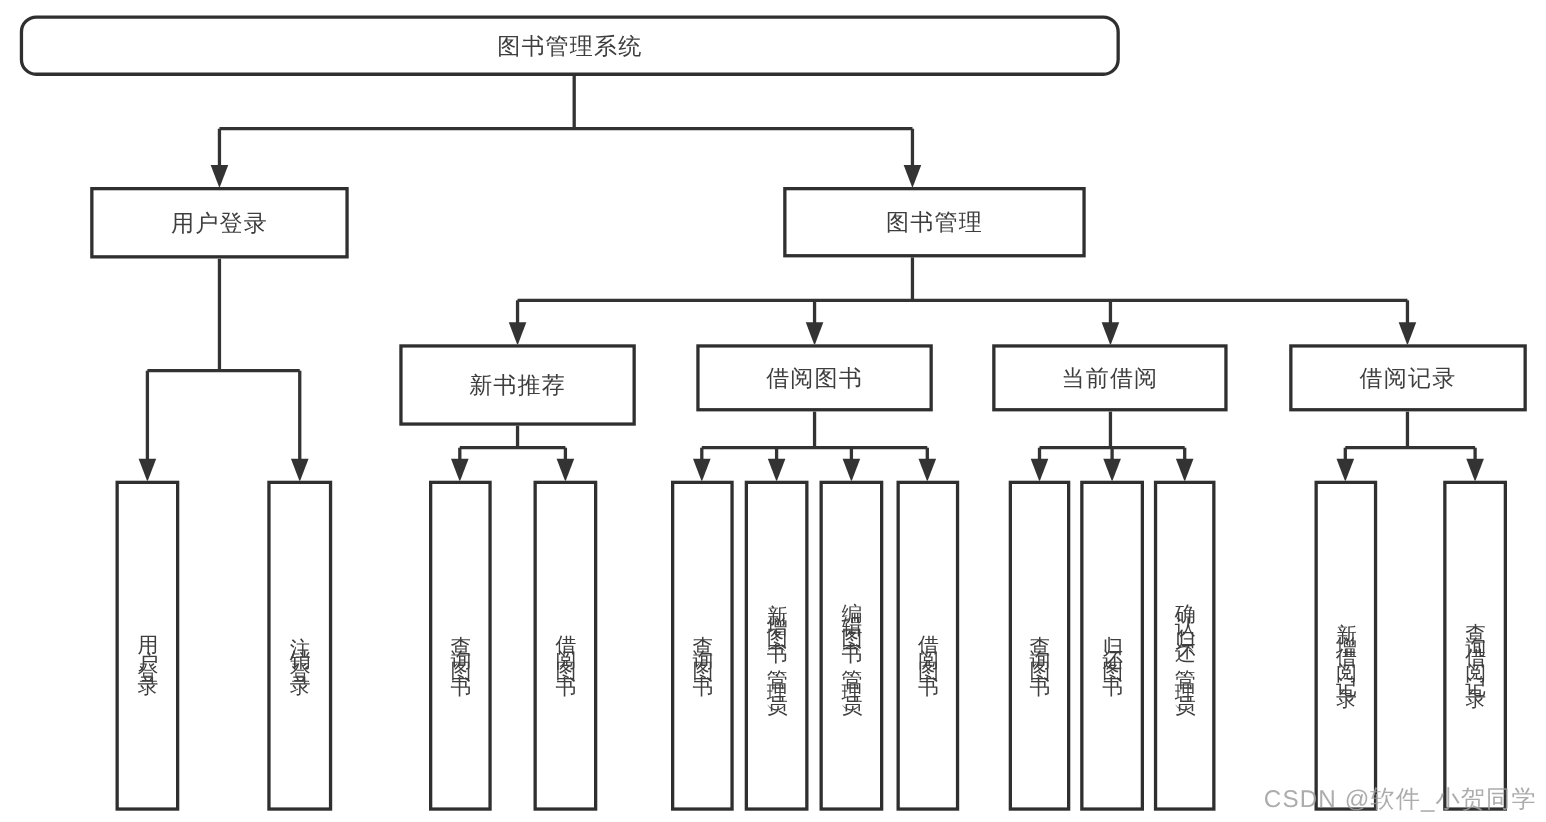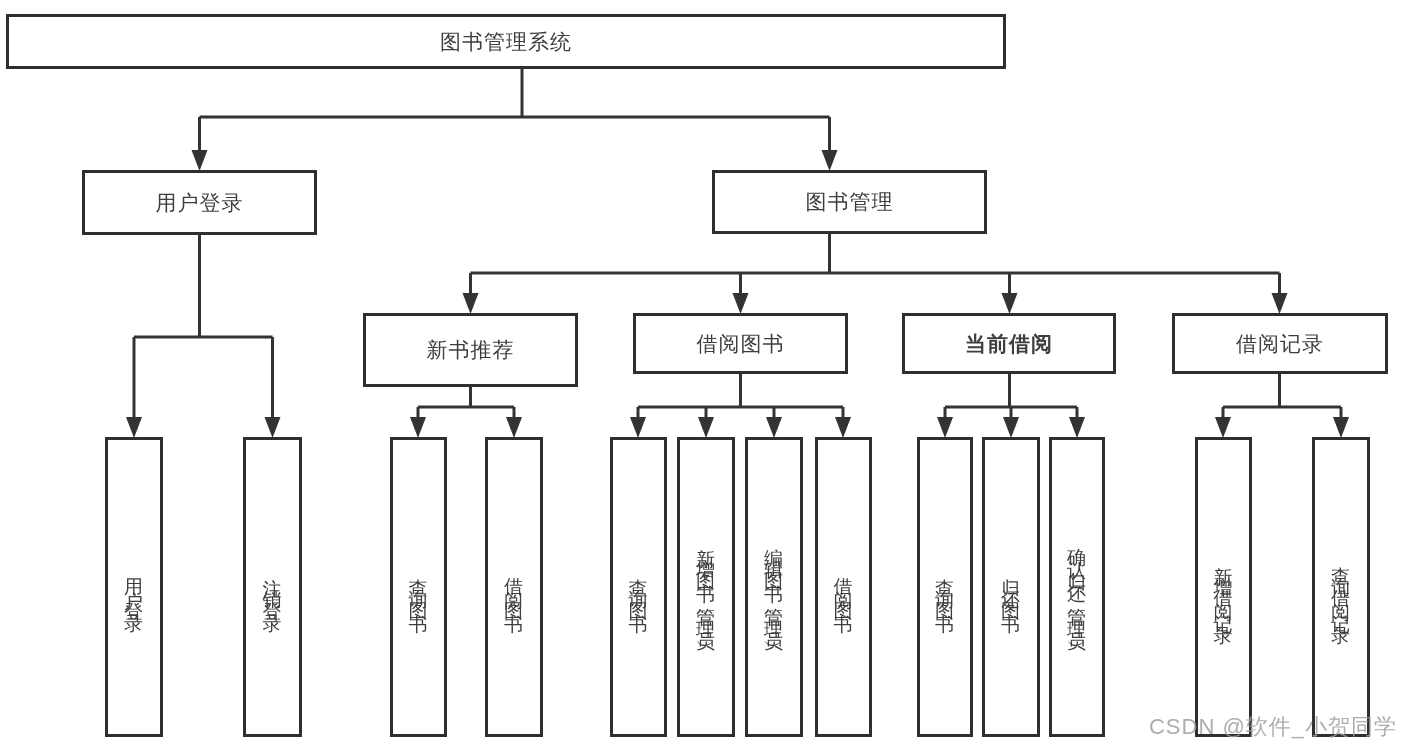--- a/index.html
+++ b/index.html
@@ -127,28 +127,28 @@
     <polygon points="1069,417 1085,417 1077,438"></polygon>
 
     <path d="M1279.5,374 V407"></path>
     <path d="M1223,407 H1341"></path>
     <path d="M1223,407 V423"></path>
     <polygon points="1215,417 1231,417 1223,438"></polygon>
     <path d="M1341,407 V423"></path>
     <polygon points="1333,417 1349,417 1341,438"></polygon>
   </svg>
 
-  <div class="node hnode" style="left:6px; top:14px; width:1000px; height:55px;">图书管理系统</div>
+  <div class="node hnode" style="left:18px; top:14px; width:1000px; height:55px;border-radius:15px;">图书管理系统</div>
 
   <div class="node hnode" style="left:82px; top:170px; width:235px; height:65px;">用户登录</div>
   <div class="node hnode" style="left:712px; top:170px; width:275px; height:64px;">图书管理</div>
 
   <div class="node hnode" style="left:363px; top:313px; width:215px; height:74px;text-align:center;">新书推荐</div>
   <div class="node hnode" style="left:633px; top:313px; width:215px; height:61px;">借阅图书</div>
-  <div class="node hnode" style="left:902px; top:313px; width:214px; height:61px;font-weight:bold;">当前借阅</div>
+  <div class="node hnode" style="left:902px; top:313px; width:214px; height:61px;">当前借阅</div>
   <div class="node hnode" style="left:1172px; top:313px; width:216px; height:61px;">借阅记录</div>
 
   <div class="node vnode" style="left:105px; top:437px; width:58px; height:300px;">
     <span class="vlabel">用户登录</span>
   </div>
   <div class="node vnode" style="left:243px; top:437px; width:59px; height:300px;">
     <span class="vlabel">注销登录</span>
   </div>
 
   <div class="node vnode" style="left:390px; top:437px; width:57px; height:300px;">

